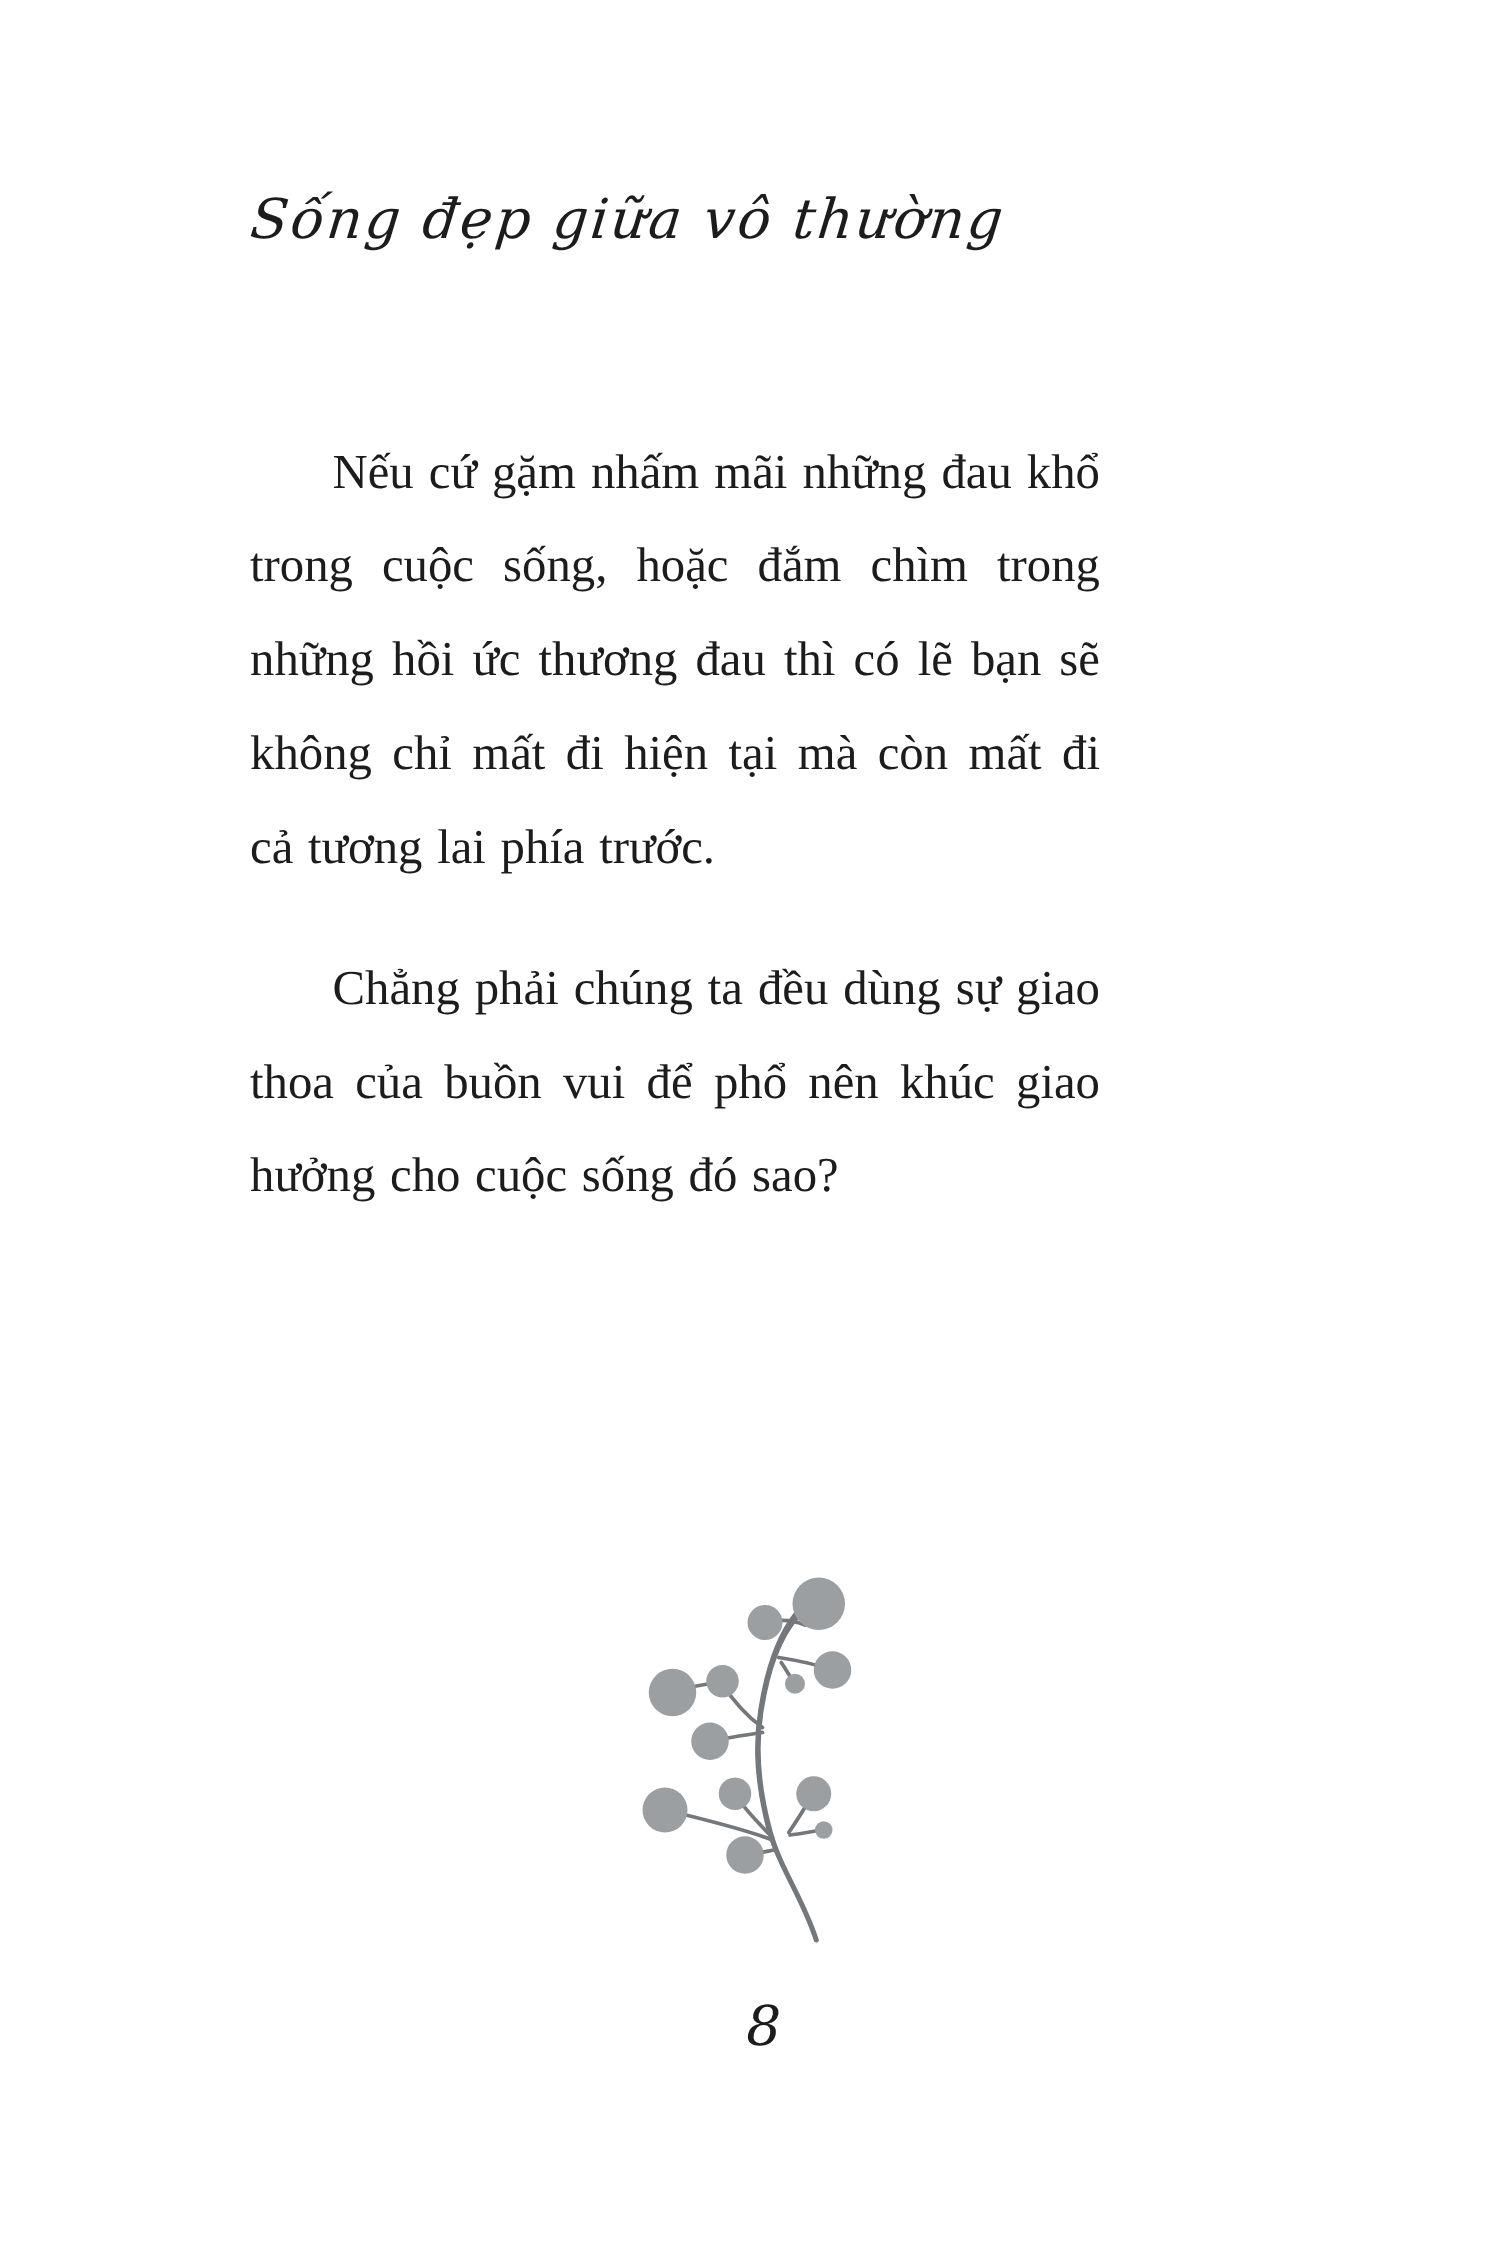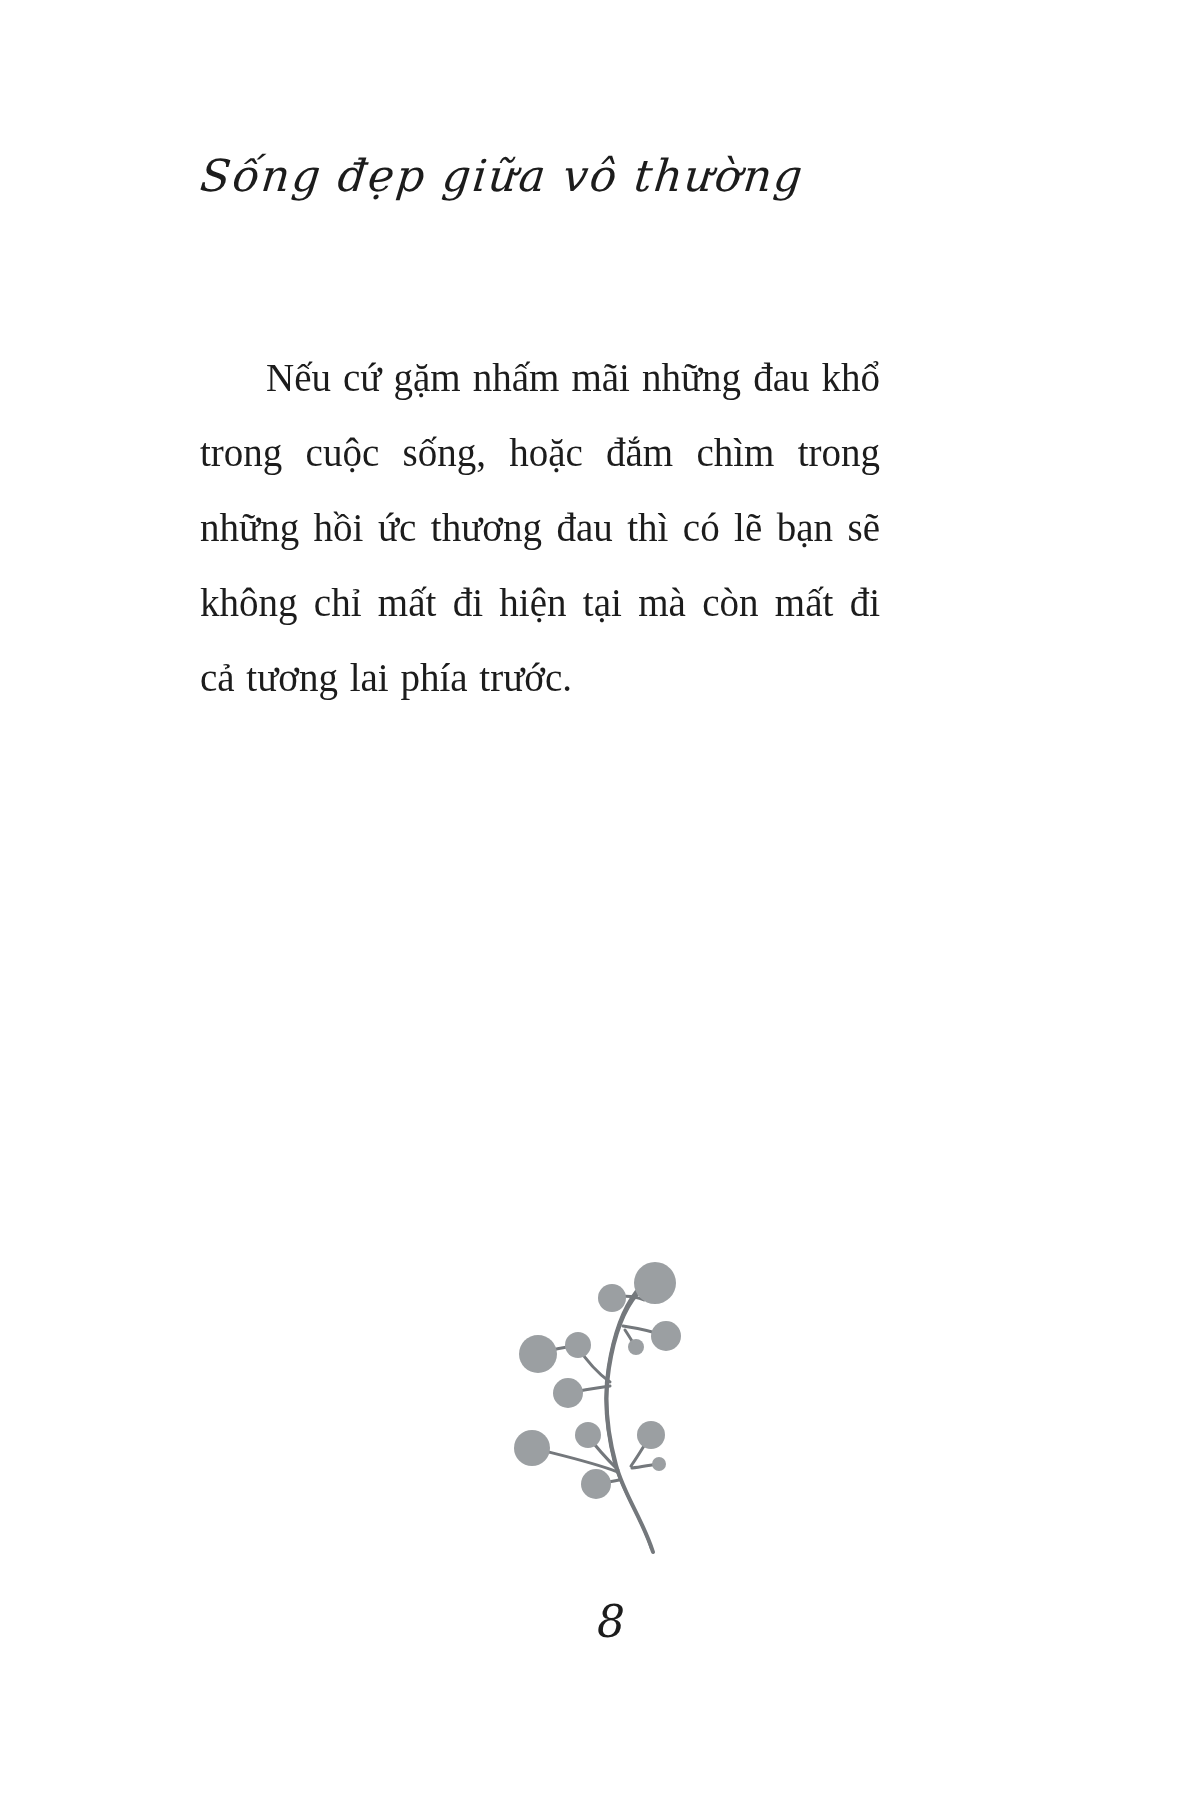--- a/index.html
+++ b/index.html
@@ -66,20 +66,21 @@
 </style>
 </head>
 <body>
 
 <div class="page">
 
   <div class="running-header">Sống đẹp giữa vô thường</div>
 
   <div class="body-text">
     <p>Nếu cứ gặm nhấm mãi những đau khổ trong cuộc sống, hoặc đắm chìm trong những hồi ức thương đau thì có lẽ bạn sẽ không chỉ mất đi hiện tại mà còn mất đi cả tương lai phía trước.</p>
+    <p>Chẳng phải chúng ta đều dùng sự giao thoa của buồn vui để phổ nên khúc giao hưởng cho cuộc sống đó sao?</p>
   </div>
 
   <div class="flower">
     <svg viewBox="0 0 330 420">
 
       <path class="stem" stroke-width="4" d="M233,402 C222,368 204,345 196,315 C186,278 184,248 189,218 C194,186 203,160 218,143 C223,137 229,134 235,132"></path>
       <path class="stem" stroke-width="2.5" d="M231,398 C220,364 202,342 194,312 C185,276 183,247 188,217 C193,185 202,159 216,141"></path>
 
       <path class="stem" stroke-width="3" d="M224,150 C215,146 204,145 192,148"></path>
 

